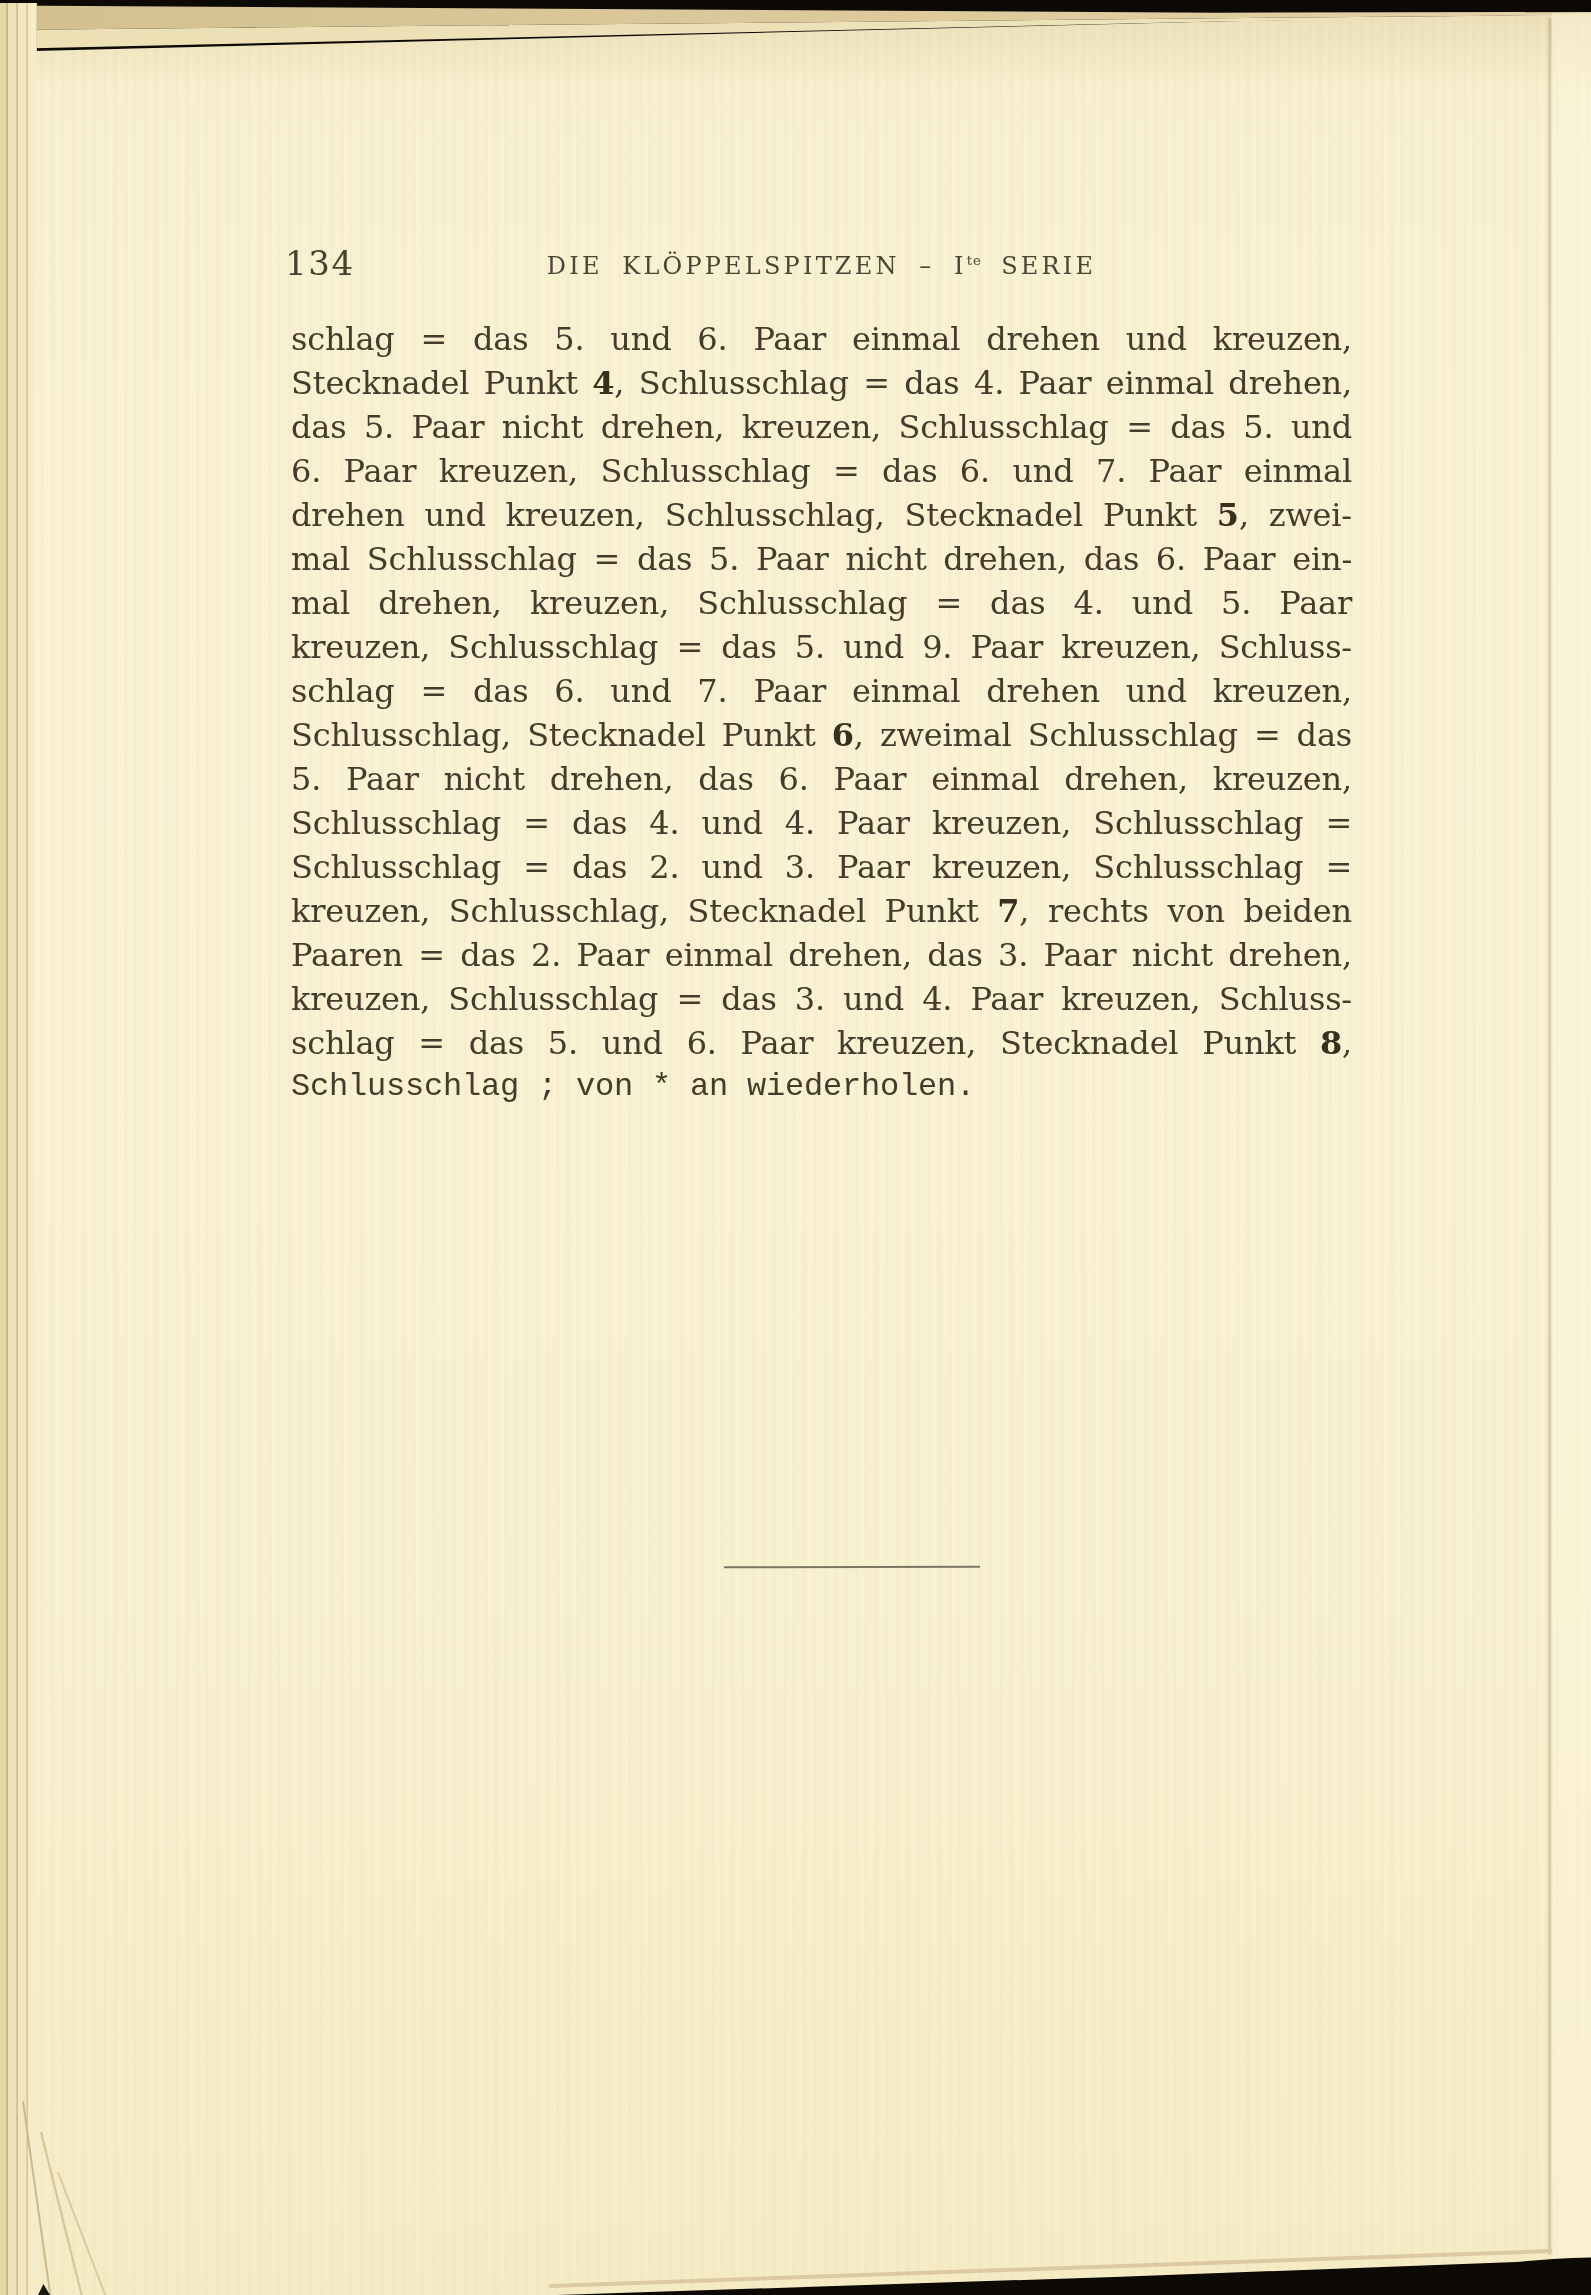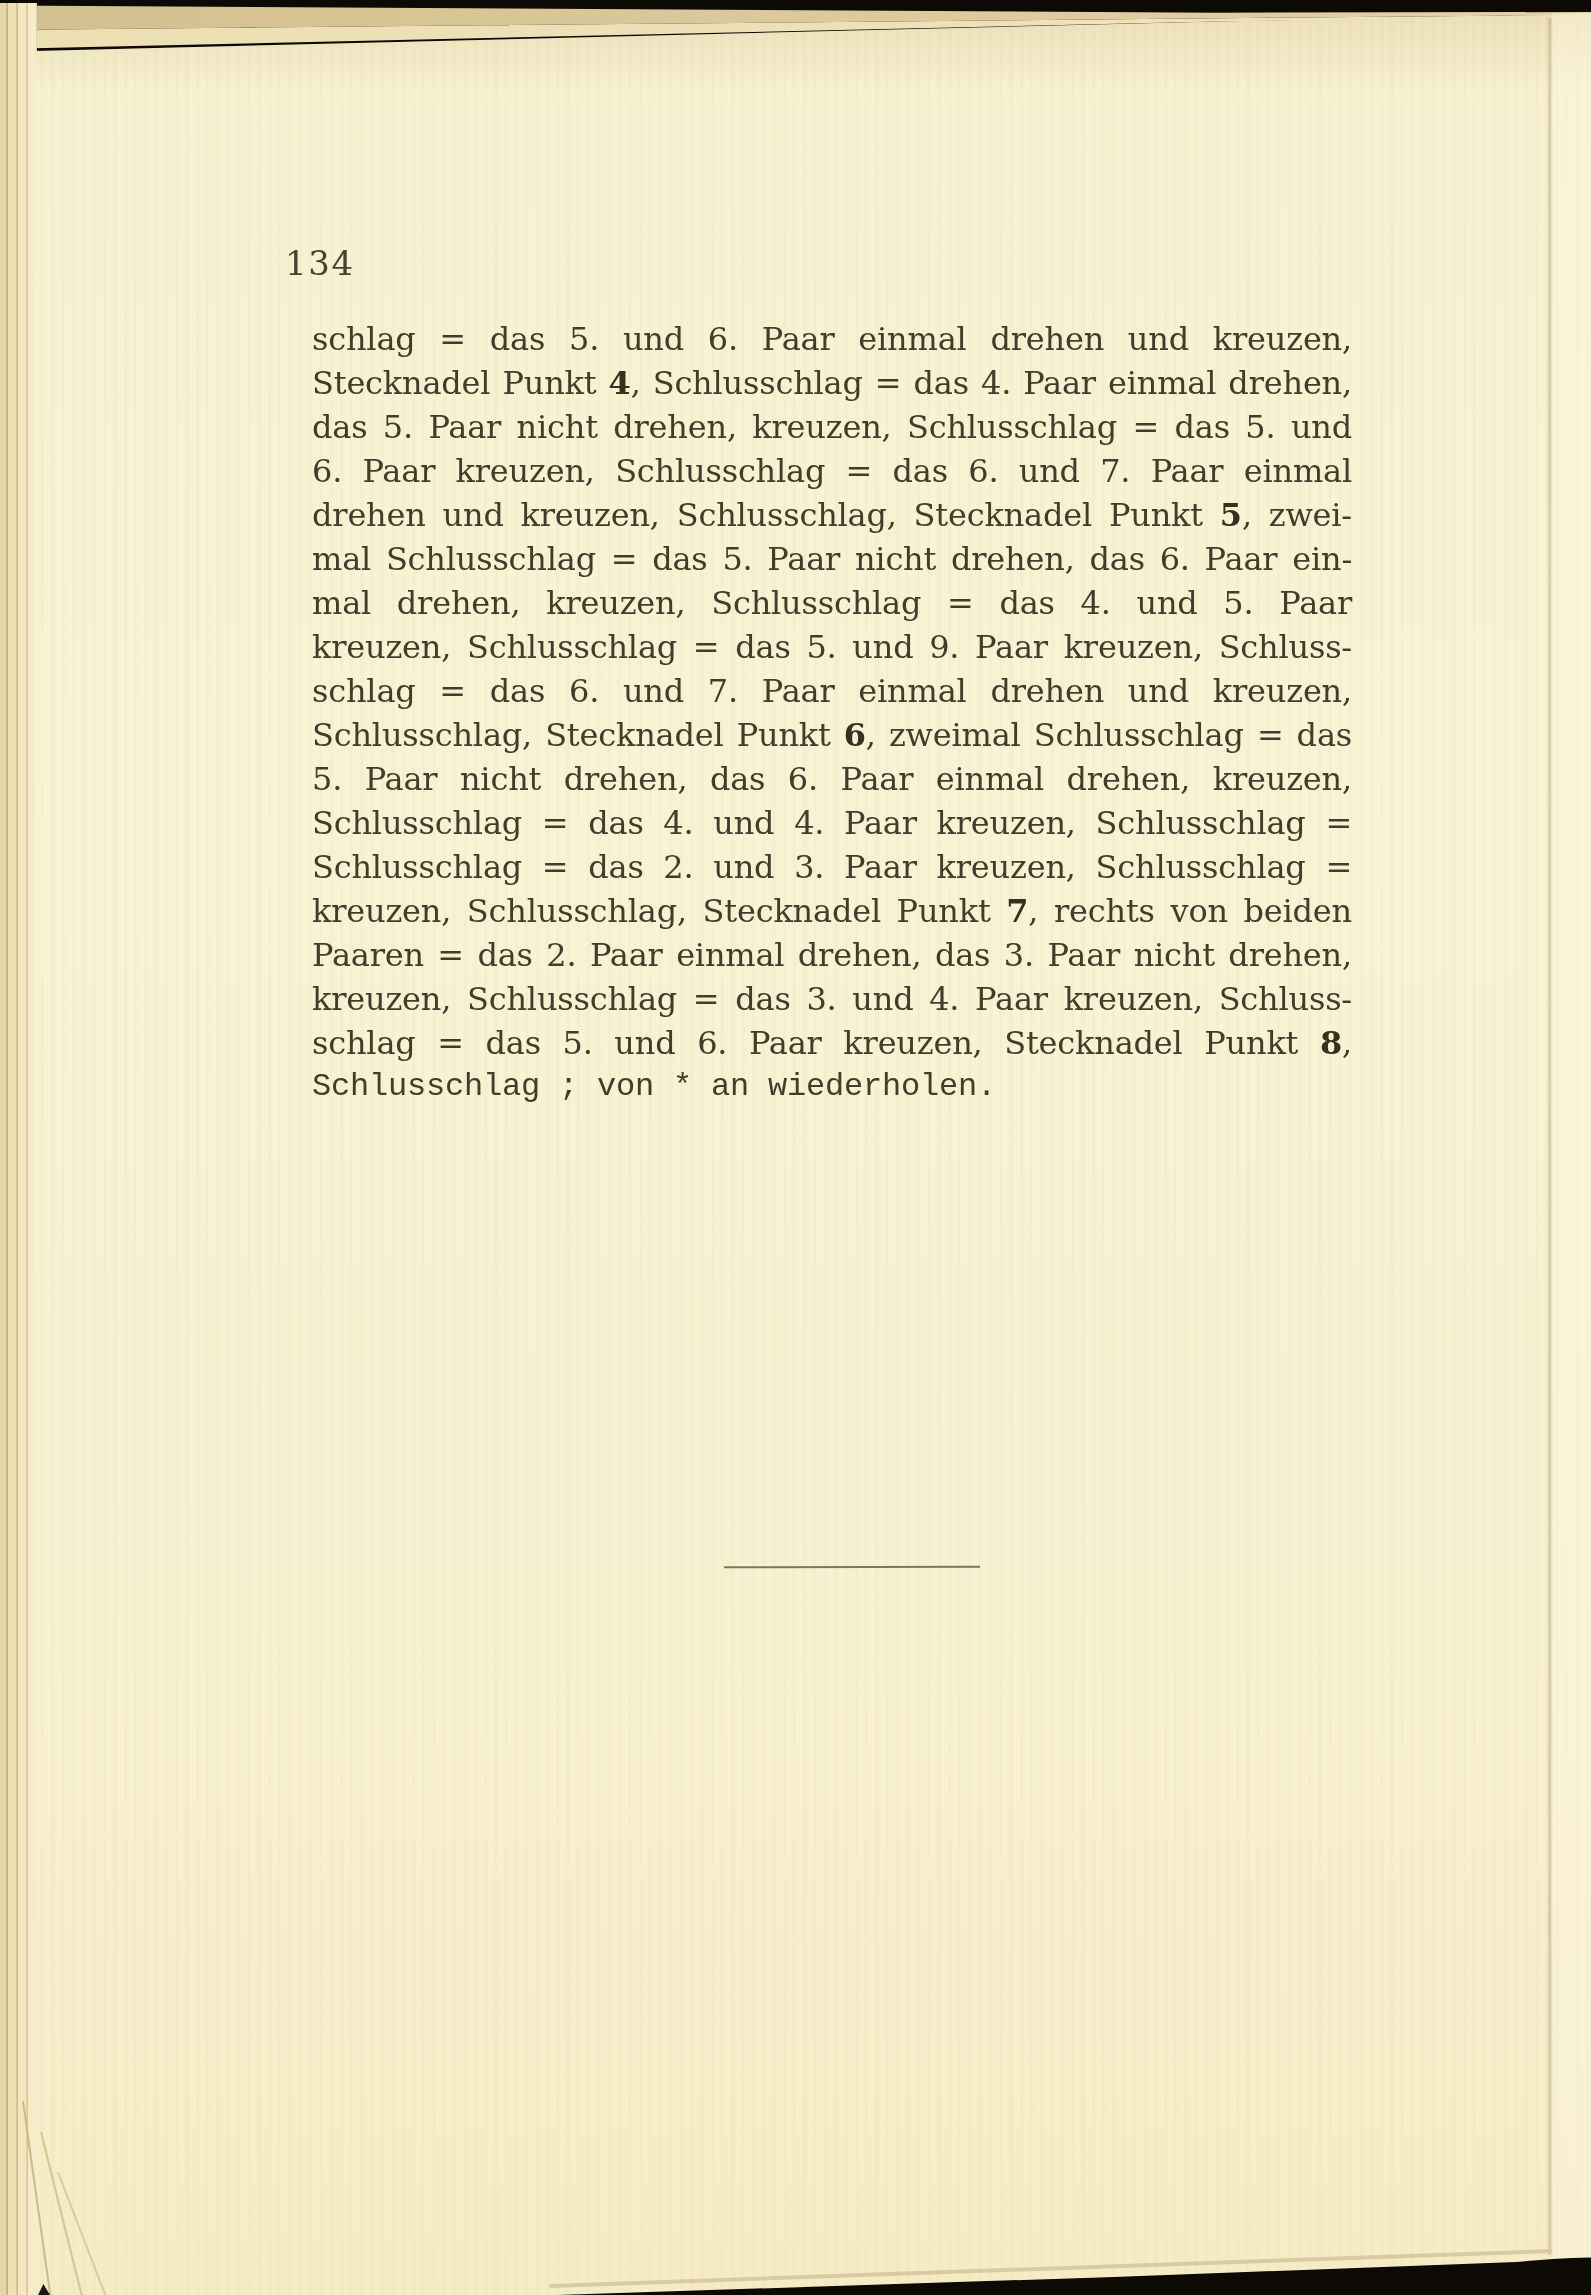--- a/index.html
+++ b/index.html
@@ -126,21 +126,21 @@
   }
   .body-text {
     position: absolute;
     left: 291px; top: 317px; width: 1061px;
     font-size: 32px;
     line-height: 44px;
     letter-spacing: -0.2px;
     color: #453b2c;
     text-align: justify;
   }
-  .body-line { text-align: justify; text-align-last: justify; margin-left: 21px; }
+  .body-line { text-align: justify; text-align-last: justify; }
   .body-line.last { text-align-last: left; font-family: Liberation Mono, monospace; }
   .bold-num { font-weight: 700; color: #382f1f; }
 
   .divider {
     position: absolute;
     left: 724px; top: 1566px;
     width: 256px; height: 1.6px;
     background: #7d7562;
     transform: rotate(-0.15deg);
   }
@@ -164,20 +164,23 @@
   <div class="fan f2"></div>
   <div class="fan f3"></div>
   <div class="notch"></div>
 
   <div class="right-band"></div>
   <div class="crease"></div>
   <div class="bottom-edge"></div>
 
   <div class="page-number">134</div>
 
+  <div class="running-header">
+    <span>DIE KLÖPPELSPITZEN – I</span><sup>te</sup><span> SERIE</span>
+  </div>
 
   <div class="body-text">
       <div class="body-line"><span>schlag = das 5. und 6. Paar einmal drehen und kreuzen,</span></div>
       <div class="body-line"><span>Stecknadel Punkt </span><span class="bold-num">4</span><span>, Schlusschlag = das 4. Paar einmal drehen,</span></div>
       <div class="body-line"><span>das 5. Paar nicht drehen, kreuzen, Schlusschlag = das 5. und</span></div>
       <div class="body-line"><span>6. Paar kreuzen, Schlusschlag = das 6. und 7. Paar einmal</span></div>
       <div class="body-line"><span>drehen und kreuzen, Schlusschlag, Stecknadel Punkt </span><span class="bold-num">5</span><span>, zwei-</span></div>
       <div class="body-line"><span>mal Schlusschlag = das 5. Paar nicht drehen, das 6. Paar ein-</span></div>
       <div class="body-line"><span>mal drehen, kreuzen, Schlusschlag = das 4. und 5. Paar</span></div>
       <div class="body-line"><span>kreuzen, Schlusschlag = das 5. und 9. Paar kreuzen, Schluss-</span></div>

